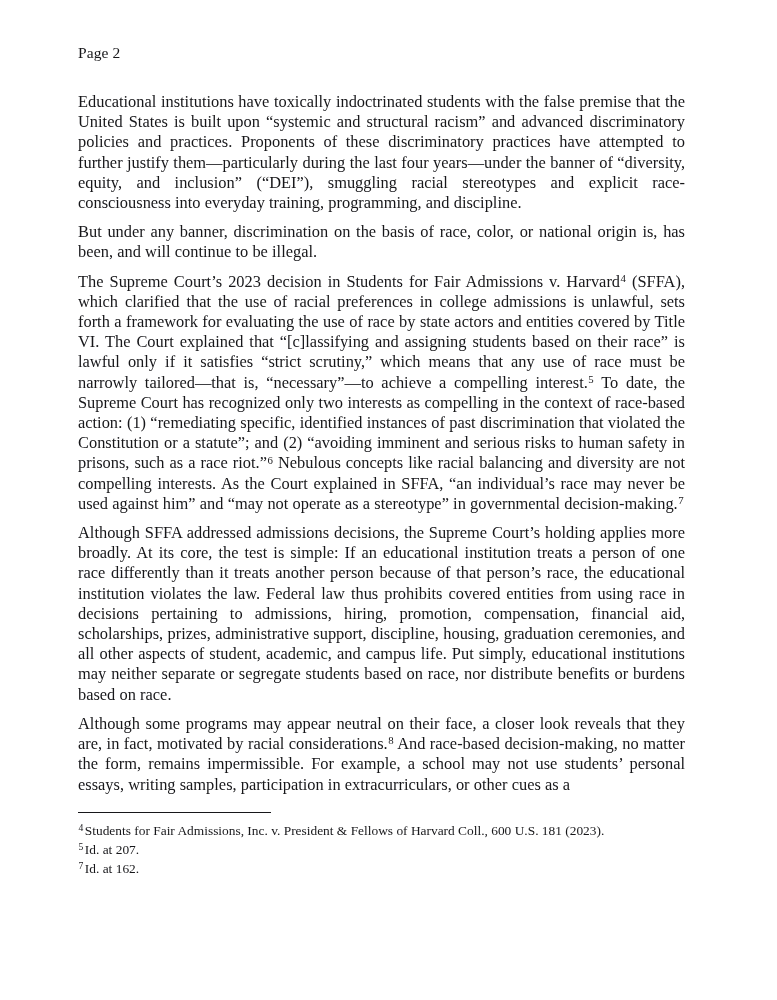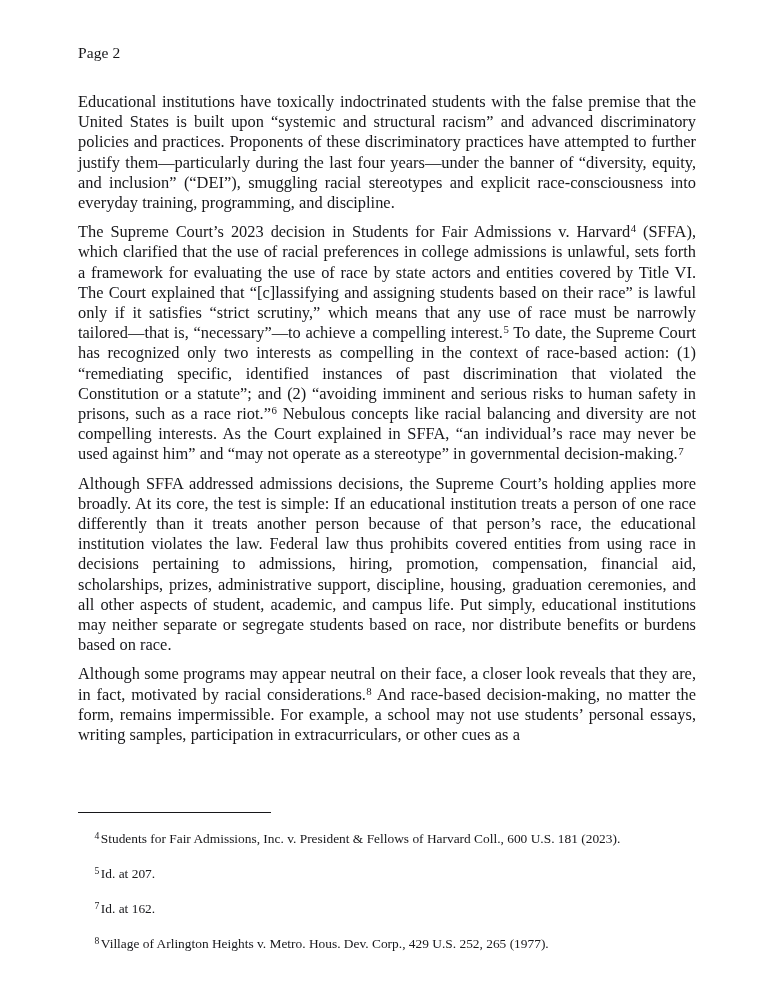--- a/index.html
+++ b/index.html
@@ -32,21 +32,21 @@
     letter-spacing: 0.1px;
     color: #17171a;
   }
   .body-col {
     position: absolute;
     left: 78px;
     top: 92px;
     width: 622px;
   }
   p.para {
-    margin: 0 4px 9px 0;
+    margin: 0 15px 9px 0;
     font-size: 16.4px;
     line-height: 20.2px;
     text-align: justify;
     text-justify: inter-word;
     letter-spacing: 0.0px;
     word-spacing: 0.1px;
     color: #17171a;
     hyphens: none;
   }
   p.para:last-child { margin-bottom: 0; }
@@ -63,21 +63,21 @@
     top: 812px;
     width: 622px;
   }
   .fn-rule {
     width: 193px;
     height: 0;
     border-top: 1.6px solid #17171a;
     margin: 0 0 8px 0;
   }
   p.fn {
-    margin: 16px;
+    margin: 0;
     font-size: 13.4px;
     line-height: 19.1px;
     text-align: left;
     color: #17171a;
     white-space: nowrap;
   }
   p.fn sup {
     font-size: 0.72em;
     vertical-align: 0.42em;
     padding-right: 1.5px;
@@ -85,26 +85,26 @@
 </style>
 </head>
 <body>
 
 <div class="page">
 
   <div class="page-header">Page 2</div>
 
   <div class="body-col">
     <p class="para"><span>Educational institutions have toxically indoctrinated students with the false premise that the United States is built upon “systemic and structural racism” and advanced discriminatory policies and practices. Proponents of these discriminatory practices have attempted to further justify them—particularly during the last four years—under the banner of “diversity, equity, and inclusion” (“DEI”), smuggling racial stereotypes and explicit race-consciousness into everyday training, programming, and discipline.</span></p>
+    <p class="para"><span>But under any banner, discrimination on the basis of race, color, or national origin is, has been, and will continue to be illegal.</span></p>
     <p class="para"><span>The Supreme Court’s 2023 decision in </span><span class="it">Students for Fair Admissions v. Harvard</span><sup>4</sup><span> (</span><span class="it">SFFA</span><span>), which clarified that the use of racial preferences in college admissions is unlawful, sets forth a framework for evaluating the use of race by state actors and entities covered by Title VI. The Court explained that “[c]lassifying and assigning students based on their race” is lawful only if it satisfies “strict scrutiny,” which means that any use of race must be narrowly tailored—that is, “necessary”—to achieve a compelling interest.</span><sup>5</sup><span> To date, the Supreme Court has recognized only two interests as compelling in the context of race-based action: (1) “remediating specific, identified instances of past discrimination that violated the Constitution or a statute”; and (2) “avoiding imminent and serious risks to human safety in prisons, such as a race riot.”</span><sup>6</sup><span> Nebulous concepts like racial balancing and diversity are not compelling interests. As the Court explained in </span><span class="it">SFFA</span><span>, “an individual’s race may never be used against him” and “may not operate as a stereotype” in governmental decision-making.</span><sup>7</sup></p>
     <p class="para"><span>Although </span><span class="it">SFFA</span><span> addressed admissions decisions, the Supreme Court’s holding applies more broadly. At its core, the test is simple: If an educational institution treats a person of one race differently than it treats another person because of that person’s race, the educational institution violates the law. Federal law thus prohibits covered entities from using race in decisions pertaining to admissions, hiring, promotion, compensation, financial aid, scholarships, prizes, administrative support, discipline, housing, graduation ceremonies, and all other aspects of student, academic, and campus life. Put simply, educational institutions may neither separate or segregate students based on race, nor distribute benefits or burdens based on race.</span></p>
     <p class="para"><span>Although some programs may appear neutral on their face, a closer look reveals that they are, in fact, motivated by racial considerations.</span><sup>8</sup><span> And race-based decision-making, no matter the form, remains impermissible. For example, a school may not use students’ personal essays, writing samples, participation in extracurriculars, or other cues as a</span></p>
   </div>
 
   <div class="footnotes">
     <div class="fn-rule"></div>
     <p class="fn"><sup>4</sup><span class="it">Students for Fair Admissions, Inc. v. President &amp; Fellows of Harvard Coll.</span><span>, 600 U.S. 181 (2023).</span></p>
     <p class="fn"><sup>5</sup><span class="it">Id.</span><span> at 207.</span></p>
     <p class="fn"><sup>7</sup><span class="it">Id.</span><span> at 162.</span></p>
-    <p class="fn"><sup>8</sup><span class="it">Village of Arlington Heights v. Metro. Hous. Dev. Corp.</span><span>, 429 U.S. 252, 265 (1977).</span></p>
   </div>
 
 </div>
 
 </body></html>

